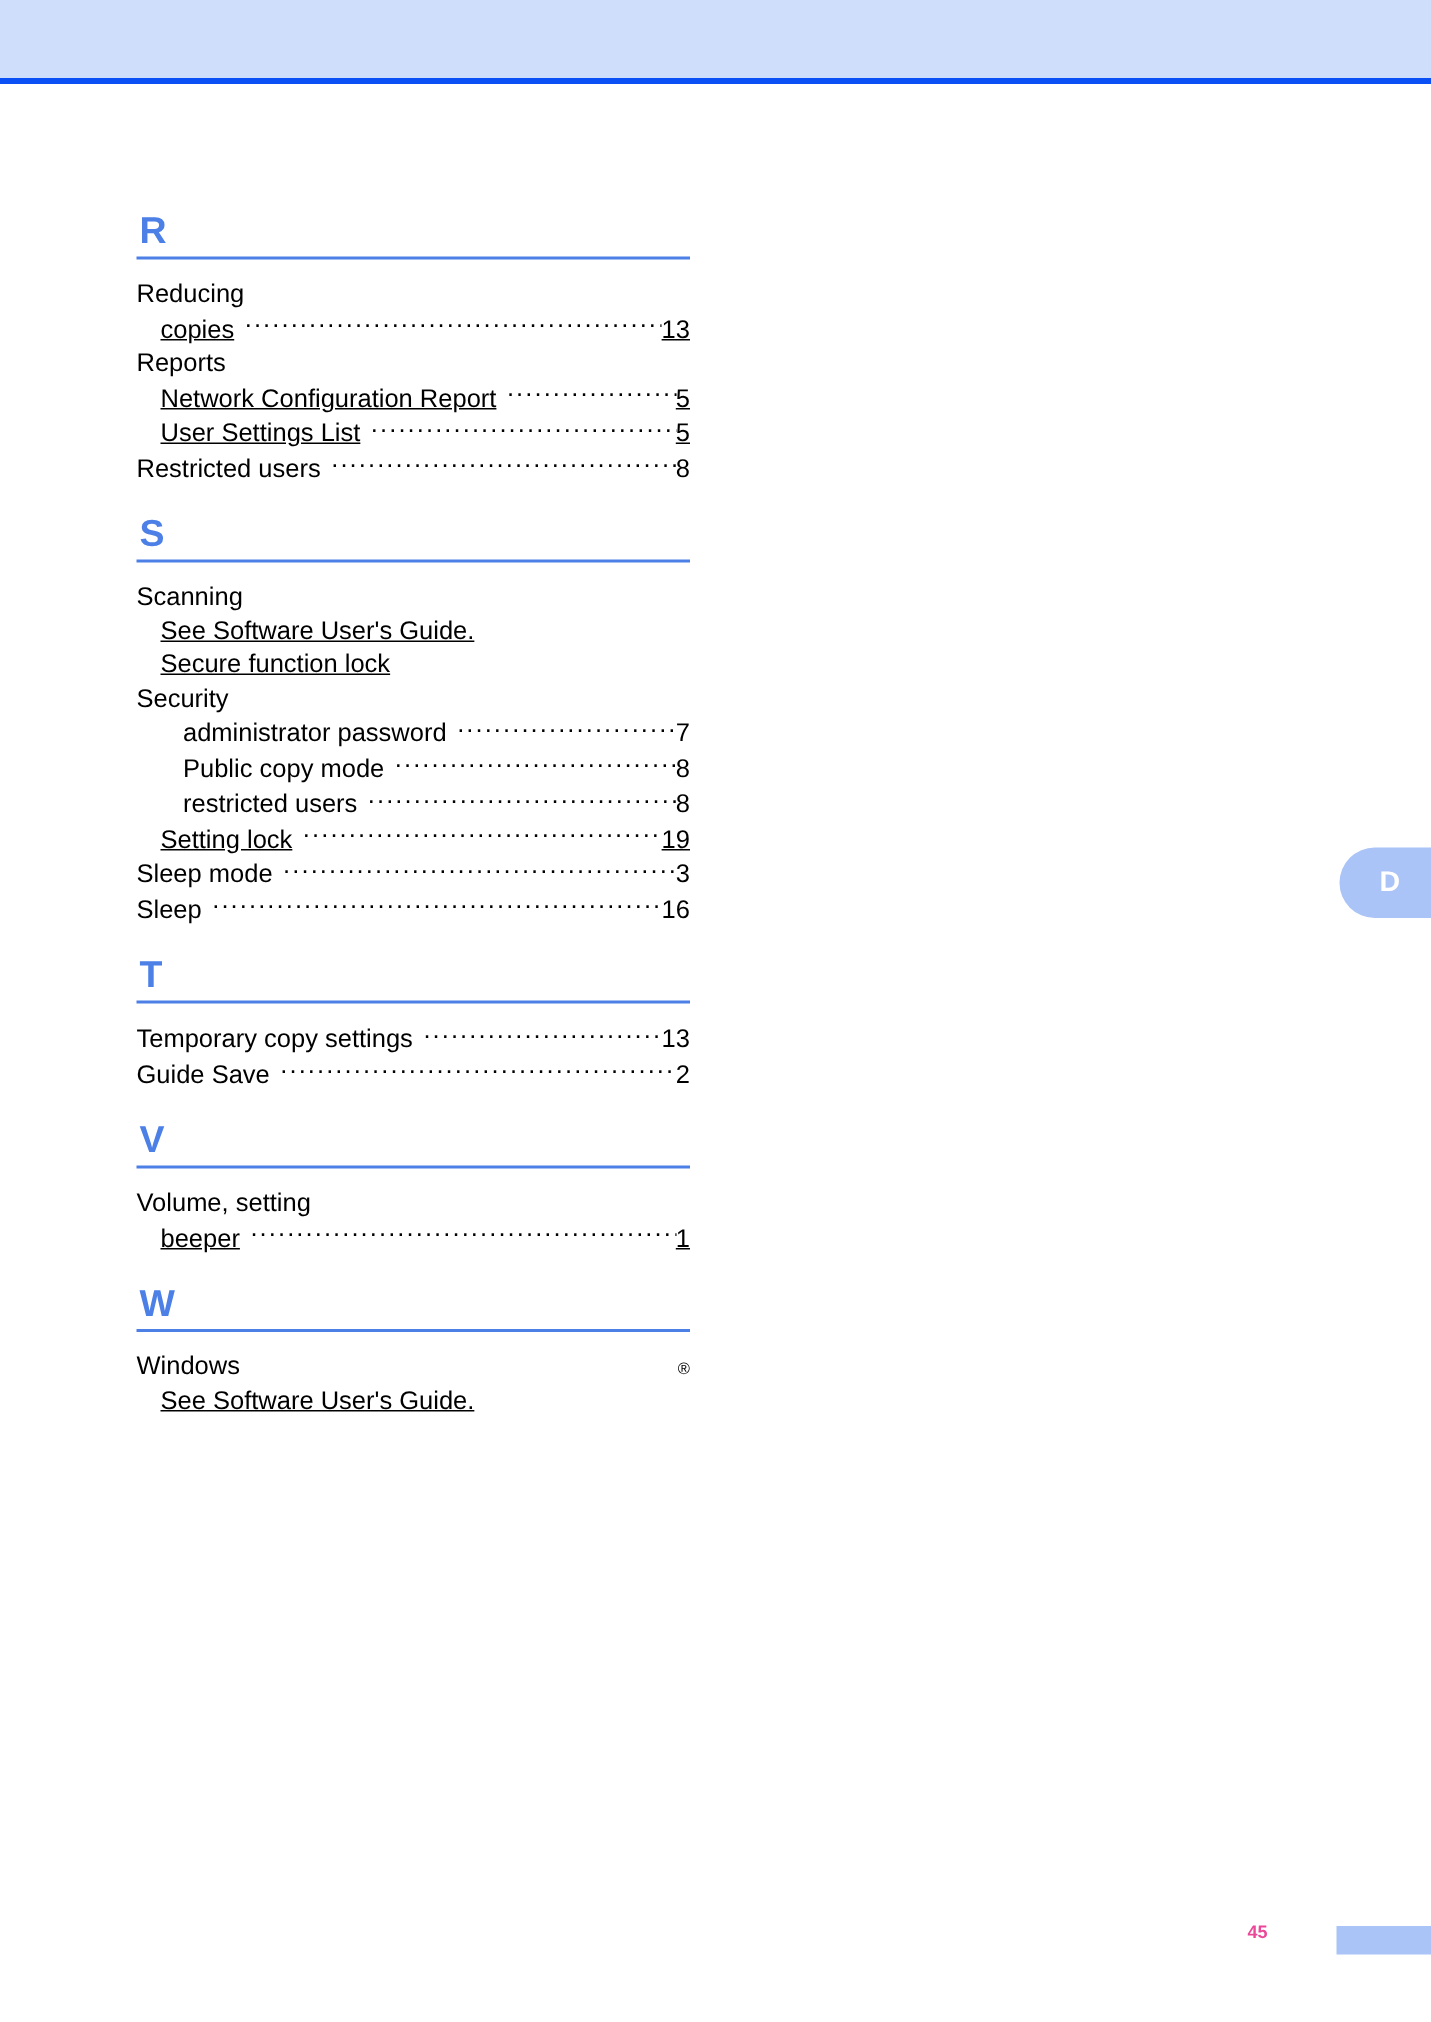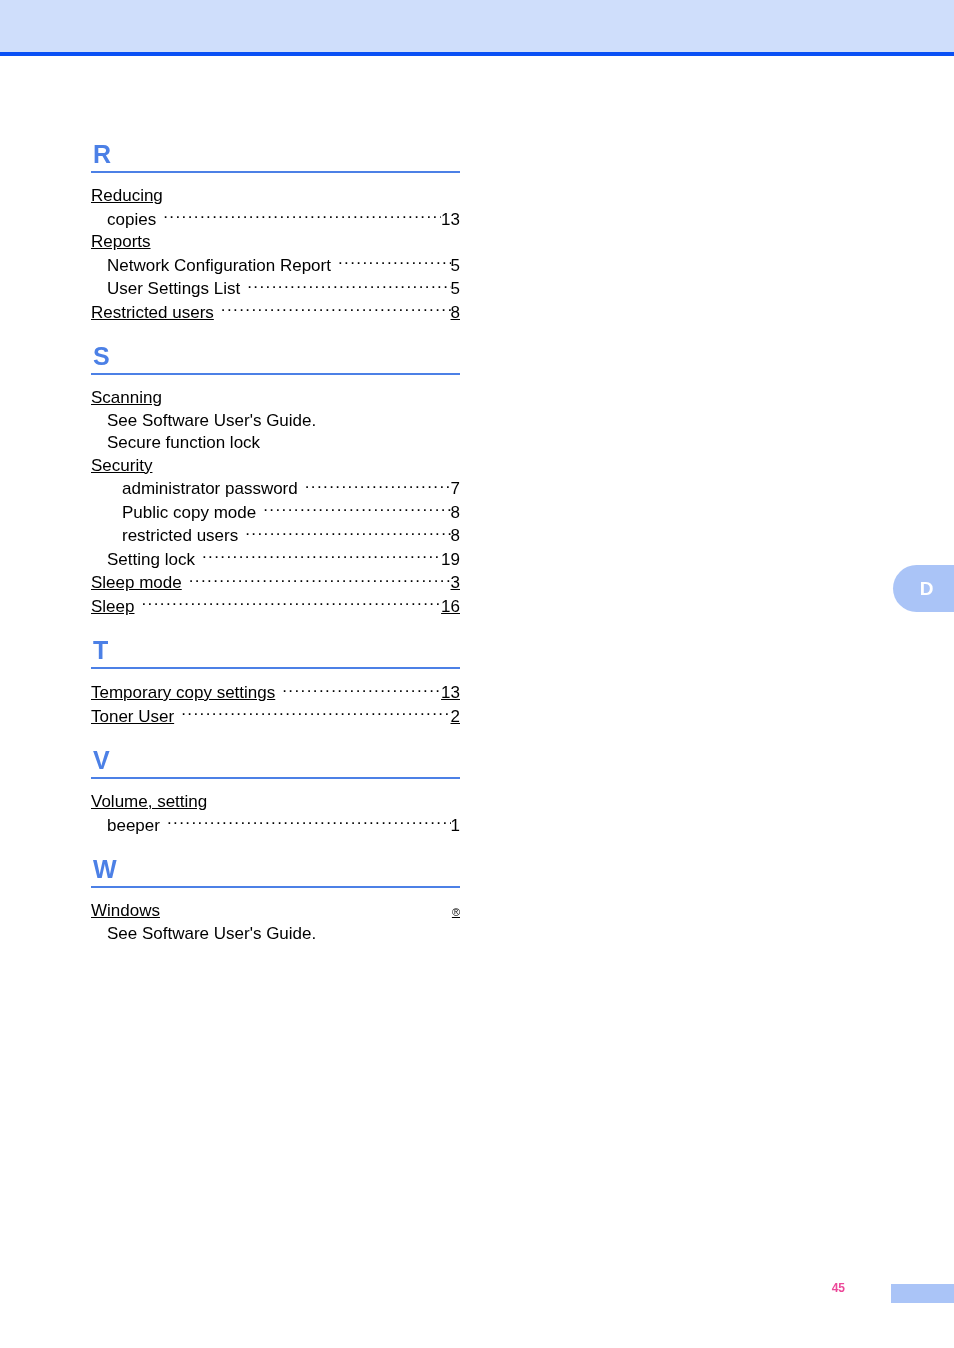--- a/index.html
+++ b/index.html
@@ -95,22 +95,22 @@
   }
   .entry .page {
     flex: 0 0 auto;
     text-align: center;
   }
   
   .entry.plain .label {
     flex: 1 1 auto;
   }
 
-  .lvl0 { padding-left: 0px; text-decoration: underline; }
-  .lvl1 { padding-left: 16px; }
+  .lvl0 { padding-left: 0px; }
+  .lvl1 { padding-left: 16px; text-decoration: underline; }
   .lvl2 { padding-left: 31px; }
 
   .sup {
     font-size: 11px;
     vertical-align: super;
     line-height: 0;
   }
 
   
   #chapter-tab {
@@ -238,21 +238,21 @@
     </div>
     <div class="section">
       <div class="section-letter">T</div>
       <div class="section-rule"></div>
       <div class="entry lvl0">
         <span class="label">Temporary copy settings</span>
         <span class="leader"></span>
         <span class="page">13</span>
       </div>
       <div class="entry lvl0">
-        <span class="label">Toner User</span>
+        <span class="label">Guide Save</span>
         <span class="leader"></span>
         <span class="page">2</span>
       </div>
     </div>
     <div class="section">
       <div class="section-letter">V</div>
       <div class="section-rule"></div>
       <div class="entry lvl0 plain">
         <span class="label">Volume, setting</span>
       </div>

